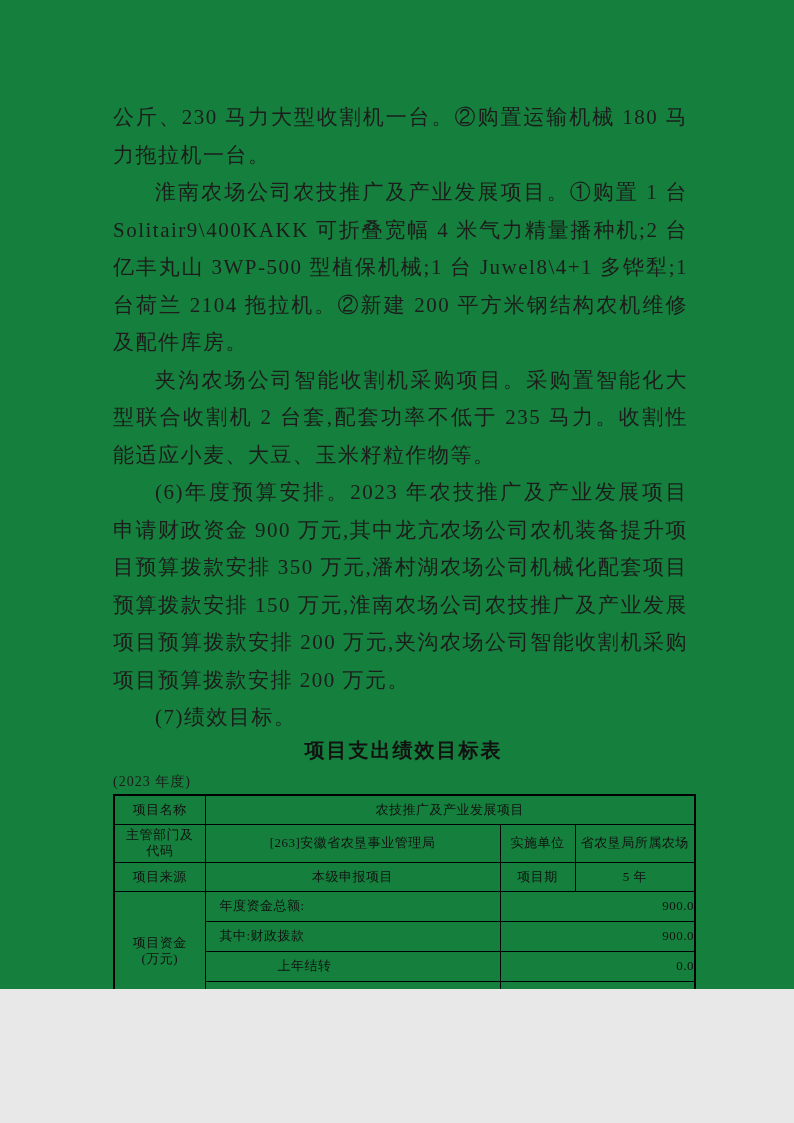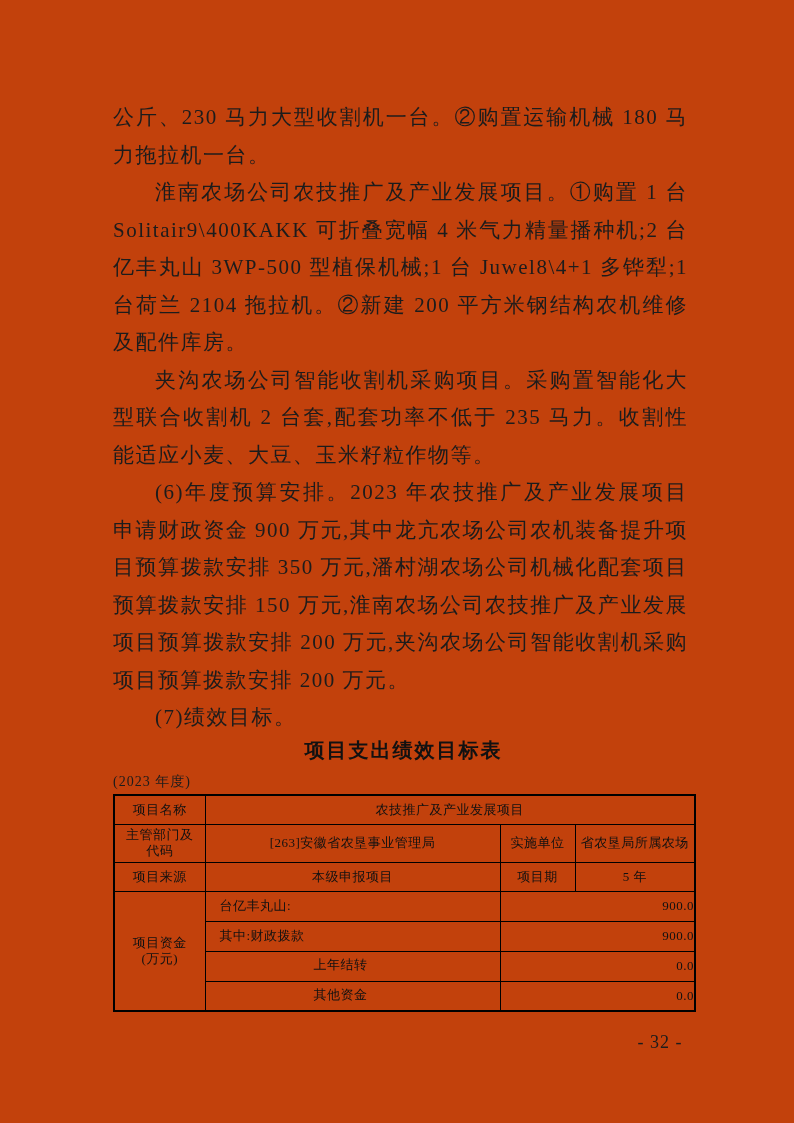--- a/index.html
+++ b/index.html
@@ -1,21 +1,21 @@
 <!DOCTYPE html>
 <html><head>
 <meta charset="utf-8">
 <style>
   * { margin:0; padding:0; box-sizing:border-box; }
   html,body { background:#e8e8e8; }
   .page {
     position:relative;
-    width:794px; height:1123px;
+    width:794px; height:989px;
     margin:0 auto;
-    background:#c2410c;
+    background:#15803d;
     overflow:hidden;
     font-family:"Liberation Serif","DejaVu Serif",serif;
     color:#1c1c1c;
   }
   .doc-body {
     position:absolute; left:113px; top:99px; width:575px;
   }
   .para {
     font-size:21px;
     line-height:37.5px;
@@ -61,21 +61,21 @@
     margin-left:20px;
   }
   .perf-table td.lbl { padding:2px 9px; }
   tr.r1 { height:29px; }
   tr.r2 { height:38px; }
   tr.r3 { height:29px; }
   tr.fund-row { height:30px; }
   td.fund-lbl { text-align:left; }
   td.fund-lbl.ind1 { padding-left:14px; }
   td.fund-lbl.ind2 { padding-left:14px; }
-  td.fund-lbl.ind3 { padding-left:108px;font-family:Liberation Mono, monospace; }
+  td.fund-lbl.ind3 { padding-left:72px; }
   td.fund-val { text-align:right; padding-right:0; }
   .page-num {
     position:absolute; left:632px; top:1032px; width:56px;
     text-align:center;
     font-size:18px;
     letter-spacing:1px;
     color:#1c1c1c;
   }
 </style>
 </head>
@@ -116,21 +116,21 @@
         <td class="lbl">项目来源</td>
         <td>本级申报项目</td>
         <td>项目期</td>
         <td>5 年</td>
       </tr>
       <tr class="fund-row">
         <td class="lbl" rowspan="4">
           <div>项目资金</div>
           <div>(万元)</div>
         </td>
-        <td class="fund-lbl ind1">台亿丰丸山:</td>
+        <td class="fund-lbl ind1">年度资金总额:</td>
         <td colspan="2" class="fund-val">900.0</td>
       </tr>
       <tr class="fund-row">
         <td class="fund-lbl ind2">其中:财政拨款</td>
         <td colspan="2" class="fund-val">900.0</td>
       </tr>
       <tr class="fund-row">
         <td class="fund-lbl ind3">上年结转</td>
         <td colspan="2" class="fund-val">0.0</td>
       </tr>

